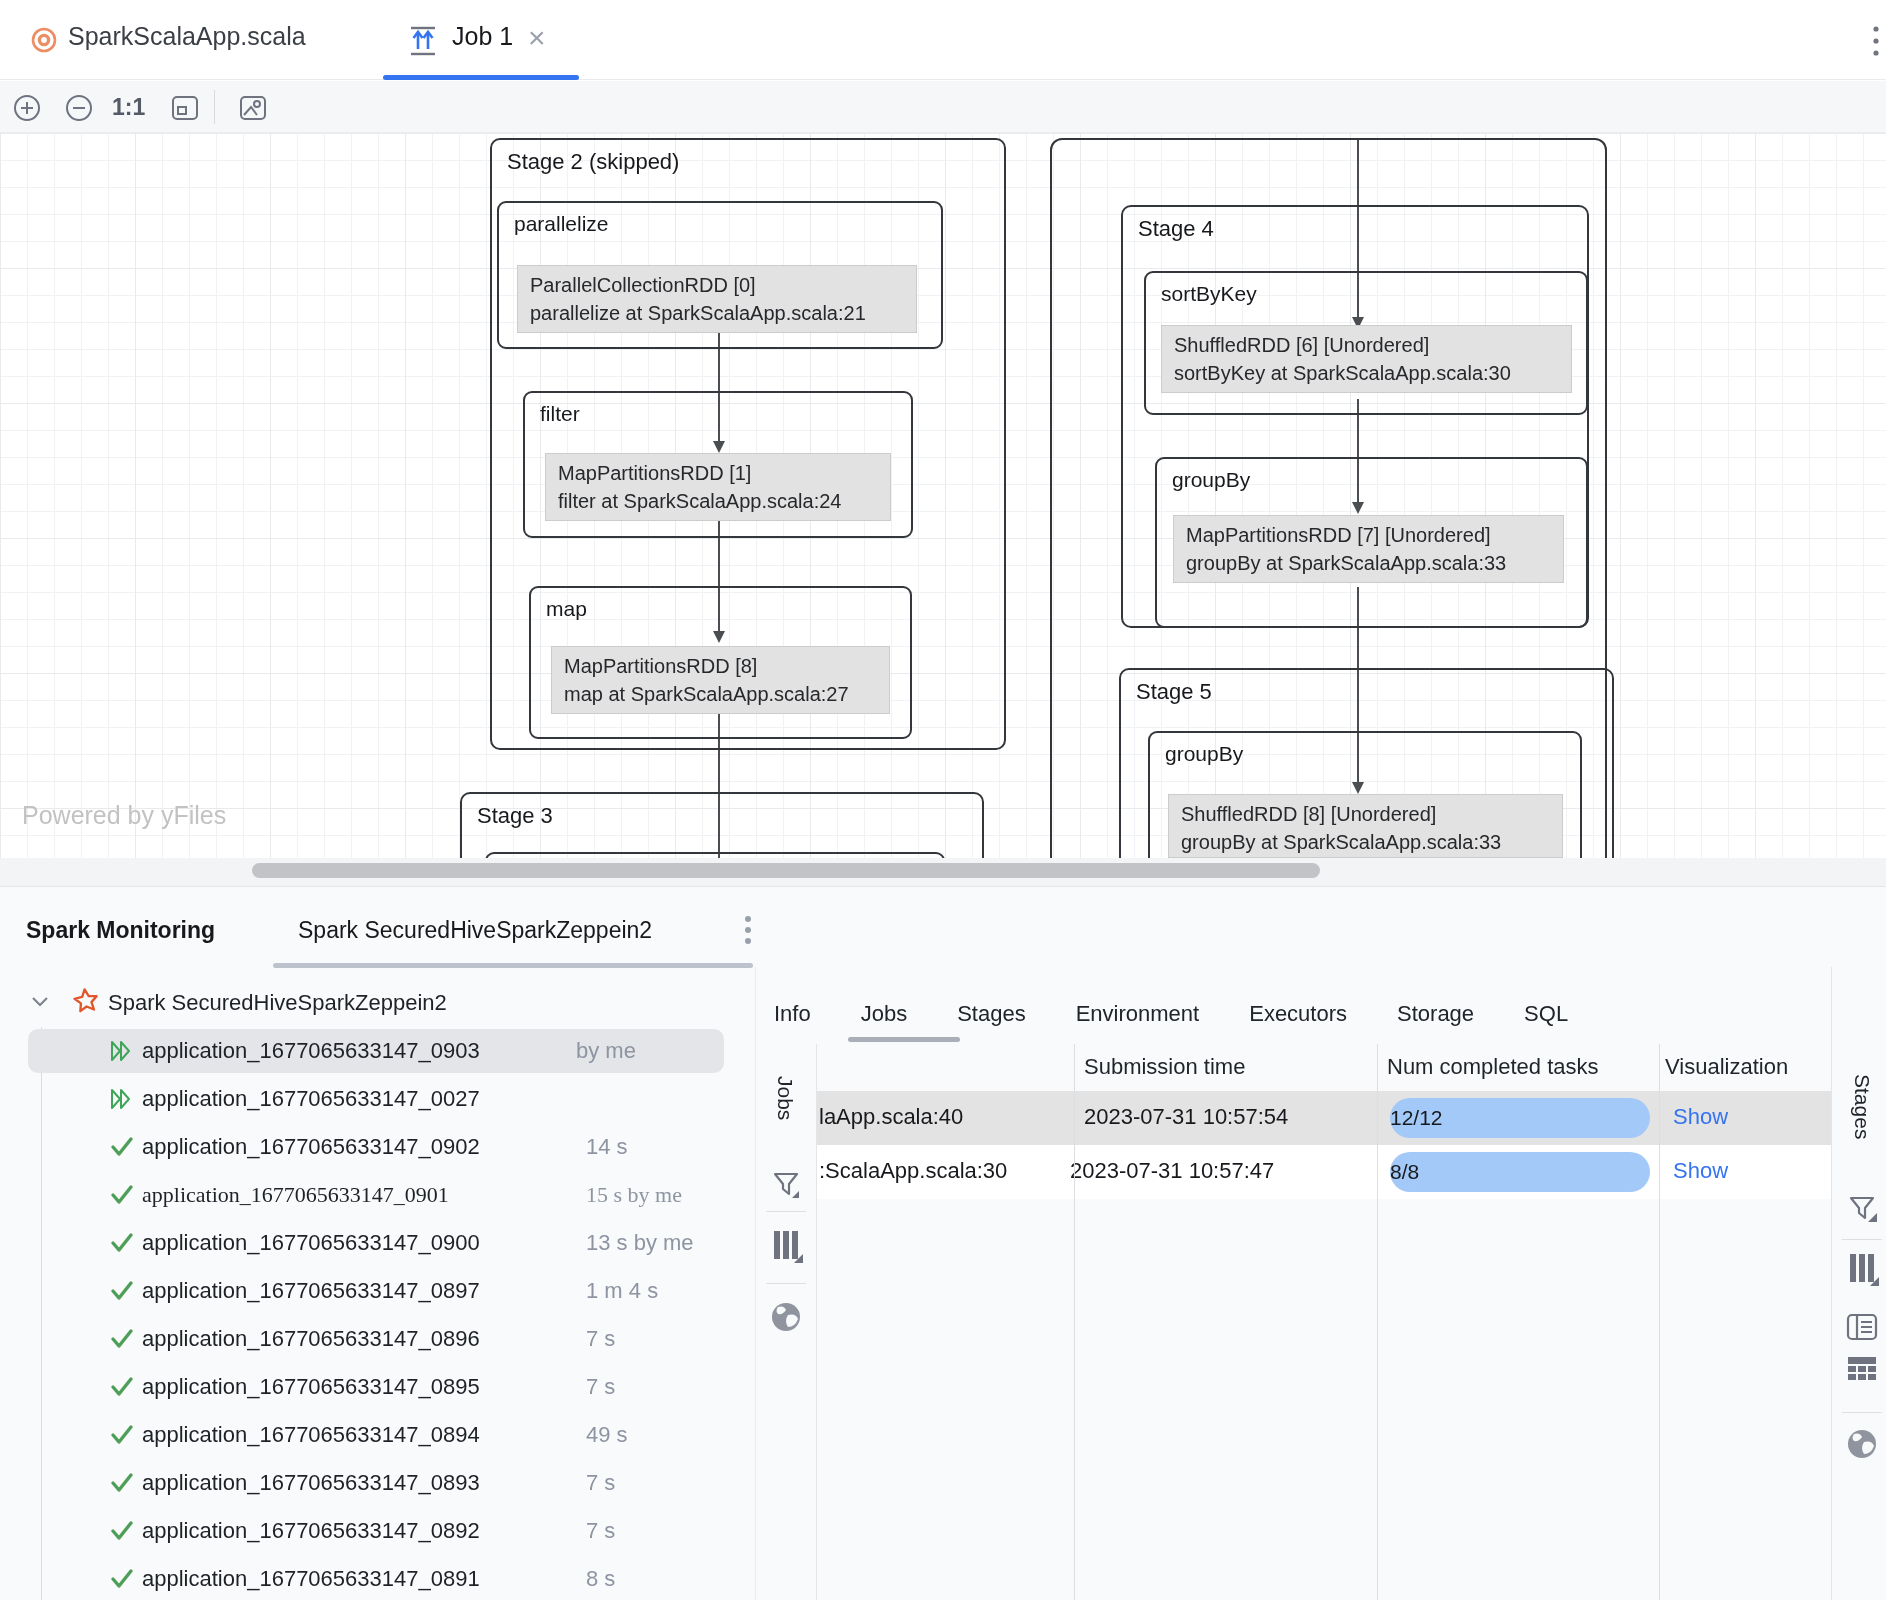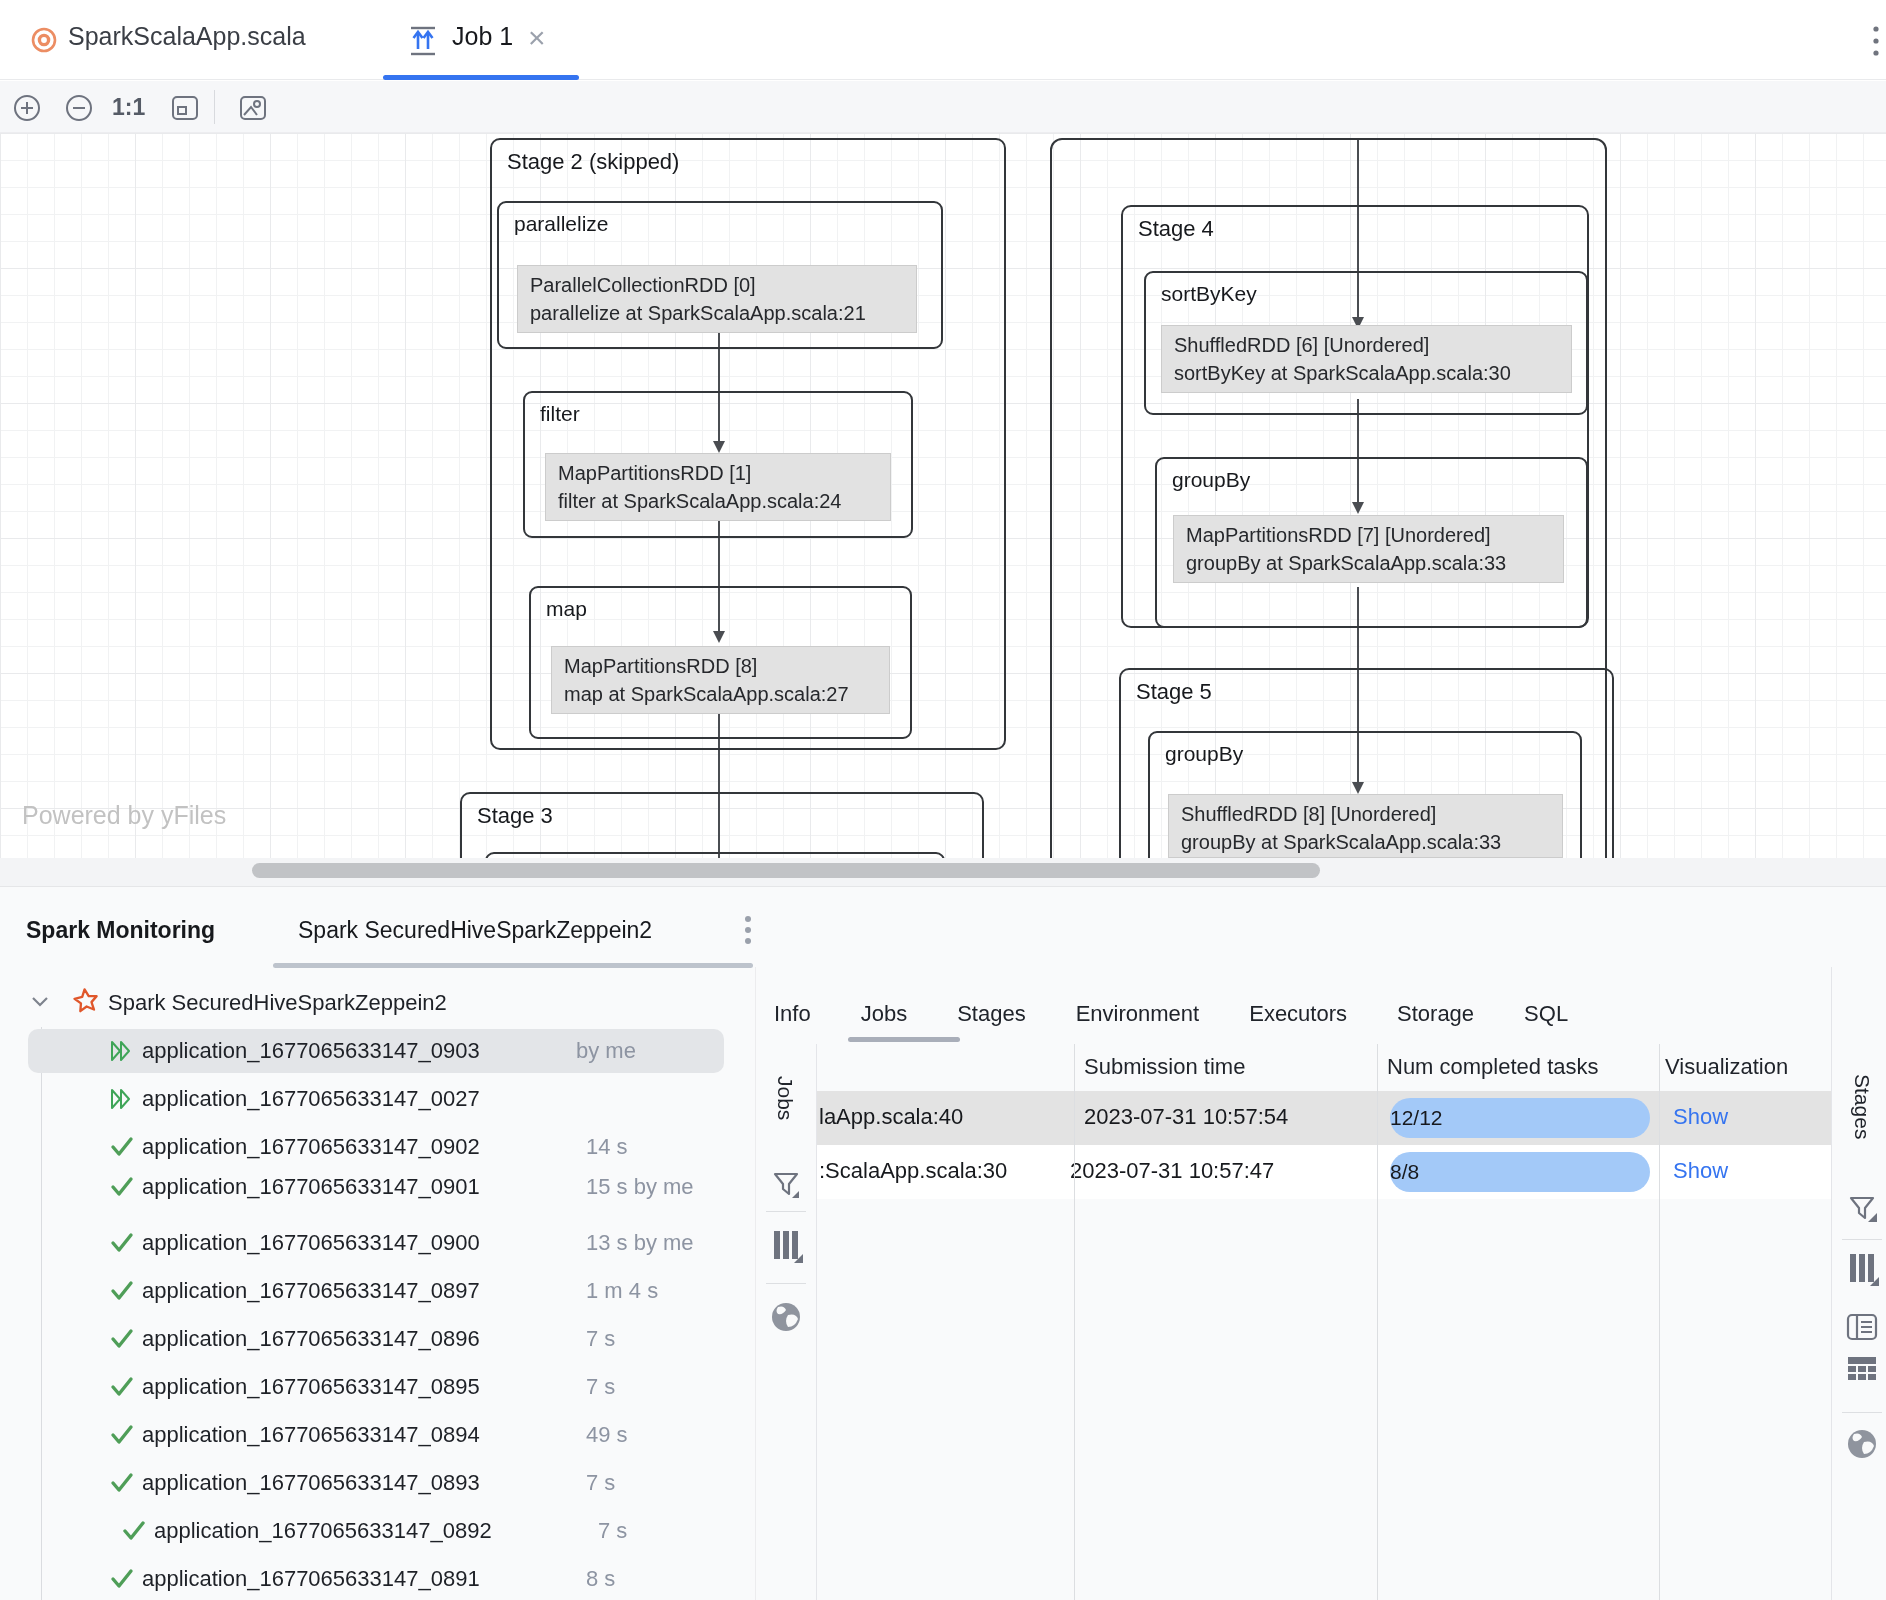--- a/index.html
+++ b/index.html
@@ -310,21 +310,21 @@
       <div class="trow" style="top:156px;">
         <span class="app-icon">
           <svg width="24" height="22" viewBox="0 0 24 22">
               <path d="M3,11 l6,7 L21,3" fill="none" stroke="#4f9e58" stroke-width="3.4" stroke-linecap="round" stroke-linejoin="round"></path>
             </svg>
         </span>
         <span class="nm child">application_1677065633147_0902</span>
         <span class="meta" style="left:586px;">14 s</span>
       </div>
 
-      <div class="trow" style="top:196px;">
+      <div class="trow" style="top:204px;font-family:Liberation Serif, serif;">
         <span class="app-icon">
           <svg width="24" height="22" viewBox="0 0 24 22">
               <path d="M3,11 l6,7 L21,3" fill="none" stroke="#4f9e58" stroke-width="3.4" stroke-linecap="round" stroke-linejoin="round"></path>
             </svg>
         </span>
         <span class="nm child">application_1677065633147_0901</span>
         <span class="meta" style="left:586px;">15 s by me</span>
       </div>
 
       <div class="trow" style="top:252px;">
@@ -380,21 +380,21 @@
       <div class="trow" style="top:492px;">
         <span class="app-icon">
           <svg width="24" height="22" viewBox="0 0 24 22">
               <path d="M3,11 l6,7 L21,3" fill="none" stroke="#4f9e58" stroke-width="3.4" stroke-linecap="round" stroke-linejoin="round"></path>
             </svg>
         </span>
         <span class="nm child">application_1677065633147_0893</span>
         <span class="meta" style="left:586px;">7 s</span>
       </div>
 
-      <div class="trow" style="top:540px;margin-left:12px;">
+      <div class="trow" style="top:540px;">
         <span class="app-icon">
           <svg width="24" height="22" viewBox="0 0 24 22">
               <path d="M3,11 l6,7 L21,3" fill="none" stroke="#4f9e58" stroke-width="3.4" stroke-linecap="round" stroke-linejoin="round"></path>
             </svg>
         </span>
         <span class="nm child">application_1677065633147_0892</span>
         <span class="meta" style="left:586px;">7 s</span>
       </div>
 
       <div class="trow" style="top:588px;">

